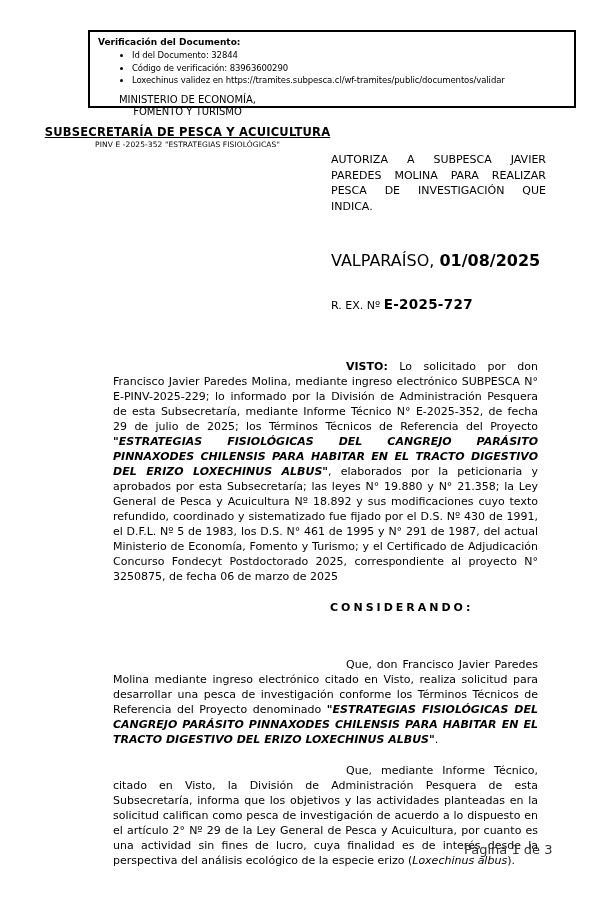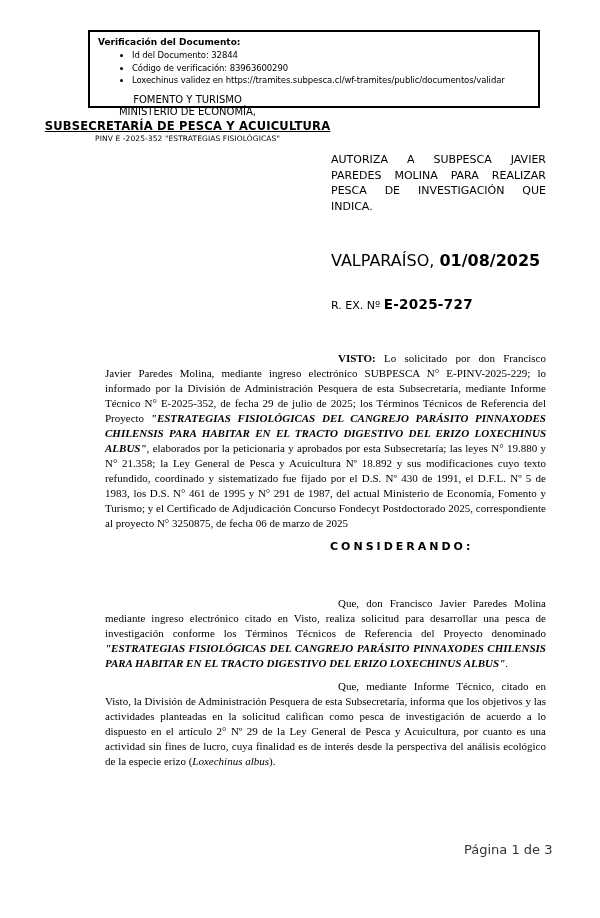--- a/index.html
+++ b/index.html
@@ -4,32 +4,32 @@
 <style>
   html,body{margin:0;padding:0;background:#ffffff;}
   .page{
     position:relative;width:600px;height:918px;background:#ffffff;
     font-family:"DejaVu Sans","Liberation Sans",sans-serif;color:#000;
     overflow:hidden;
   }
 
   
   .verify-box{
-    position:absolute;left:88px;top:30px;width:452px;box-sizing:border-box;
+    position:absolute;left:88px;top:30px;width:488px;box-sizing:border-box;
     border:2px solid #000;padding:4px 20px 5px 8px;background:#fff;
   }
   .verify-title{font-size:9px;font-weight:bold;line-height:12px;}
   .verify-list{margin:1px 0 14px 0;padding-left:34px;font-size:8.5px;line-height:12.5px;letter-spacing:-0.1px;}
   .verify-list li{margin:0;}
   .verify-url{color:#000;text-decoration:none;}
 
   
   .letterhead{position:absolute;left:30px;top:94px;width:315px;text-align:center;}
   .lh-line{font-size:10px;line-height:12px;}
-  .lh-sub{font-size:11.5px;font-weight:bold;text-decoration:underline;line-height:14px;margin-top:1px;letter-spacing:0.2px;}
+  .lh-sub{font-size:11.5px;font-weight:bold;text-decoration:underline;line-height:14px;margin-top:7px;letter-spacing:0.2px;}
   .lh-ref{font-size:7.5px;line-height:10px;margin-top:1px;letter-spacing:0.1px;}
 
   
   .subject{
     position:absolute;left:331px;top:152px;width:215px;
     font-size:11px;line-height:15.5px;text-align:justify;
   }
 
   
   .dateline{position:absolute;left:331px;top:251px;font-size:16px;}
@@ -37,21 +37,21 @@
 
   
   .resolution{position:absolute;left:331px;top:296px;font-size:11px;}
   .resolution .res-num{font-weight:bold;font-size:13.5px;letter-spacing:0.3px;}
 
   
   .body-text{
     position:absolute;left:97px;top:343px;width:457px;
     font-size:11px;line-height:15px;text-align:justify;
   }
-  .body-text p{margin:8px;text-indent:233px;font-family:Liberation Serif, serif;}
+  .body-text p{margin:16px;text-indent:233px;}
   .b{font-weight:bold;}
   .bi{font-weight:bold;font-style:italic;}
   .i{font-style:italic;}
   .considerando{font-weight:bold;letter-spacing:3px;margin:7px 0 42px 233px;}
   .cpara2{margin-top:8px;}
 
   
   .footer{position:absolute;left:464px;top:842px;font-size:13px;color:#333;}
 </style>
 </head>
@@ -62,22 +62,22 @@
   <div class="verify-box">
     <div class="verify-title">Verificación del Documento:</div>
     <ul class="verify-list">
       <li>Id del Documento: 32844</li>
       <li>Código de verificación: 83963600290</li>
       <li><span>Loxechinus validez en </span><span class="verify-url">https://tramites.subpesca.cl/wf-tramites/public/documentos/validar</span></li>
     </ul>
   </div>
 
   <div class="letterhead">
+    <div class="lh-line">MINISTERIO DE ECONOMÍA,</div>
     <div class="lh-line">FOMENTO Y TURISMO</div>
-    <div class="lh-line">MINISTERIO DE ECONOMÍA,</div>
     <div class="lh-sub">SUBSECRETARÍA DE PESCA Y ACUICULTURA</div>
     <div class="lh-ref">PINV E -2025-352 "ESTRATEGIAS FISIOLÓGICAS"</div>
   </div>
 
   <div class="subject">AUTORIZA A SUBPESCA JAVIER PAREDES MOLINA PARA REALIZAR PESCA DE INVESTIGACIÓN QUE INDICA.</div>
 
   <div class="dateline">
     <span>VALPARAÍSO, </span><span class="date">01/08/2025</span>
   </div>
 

